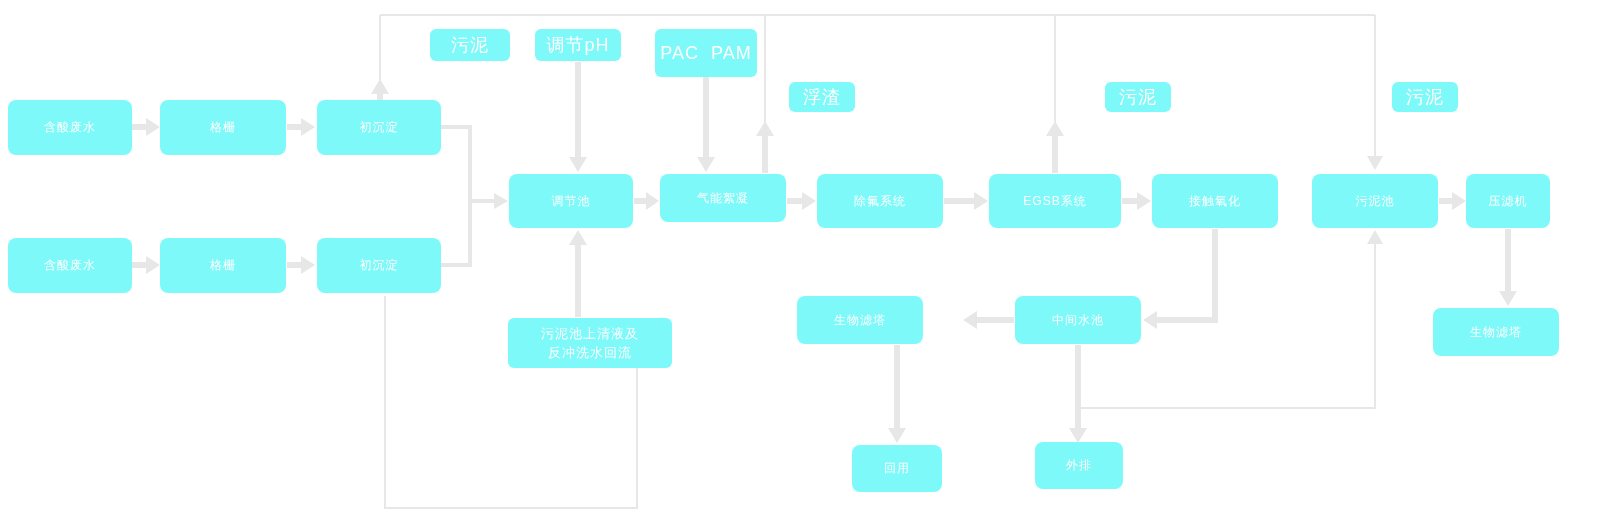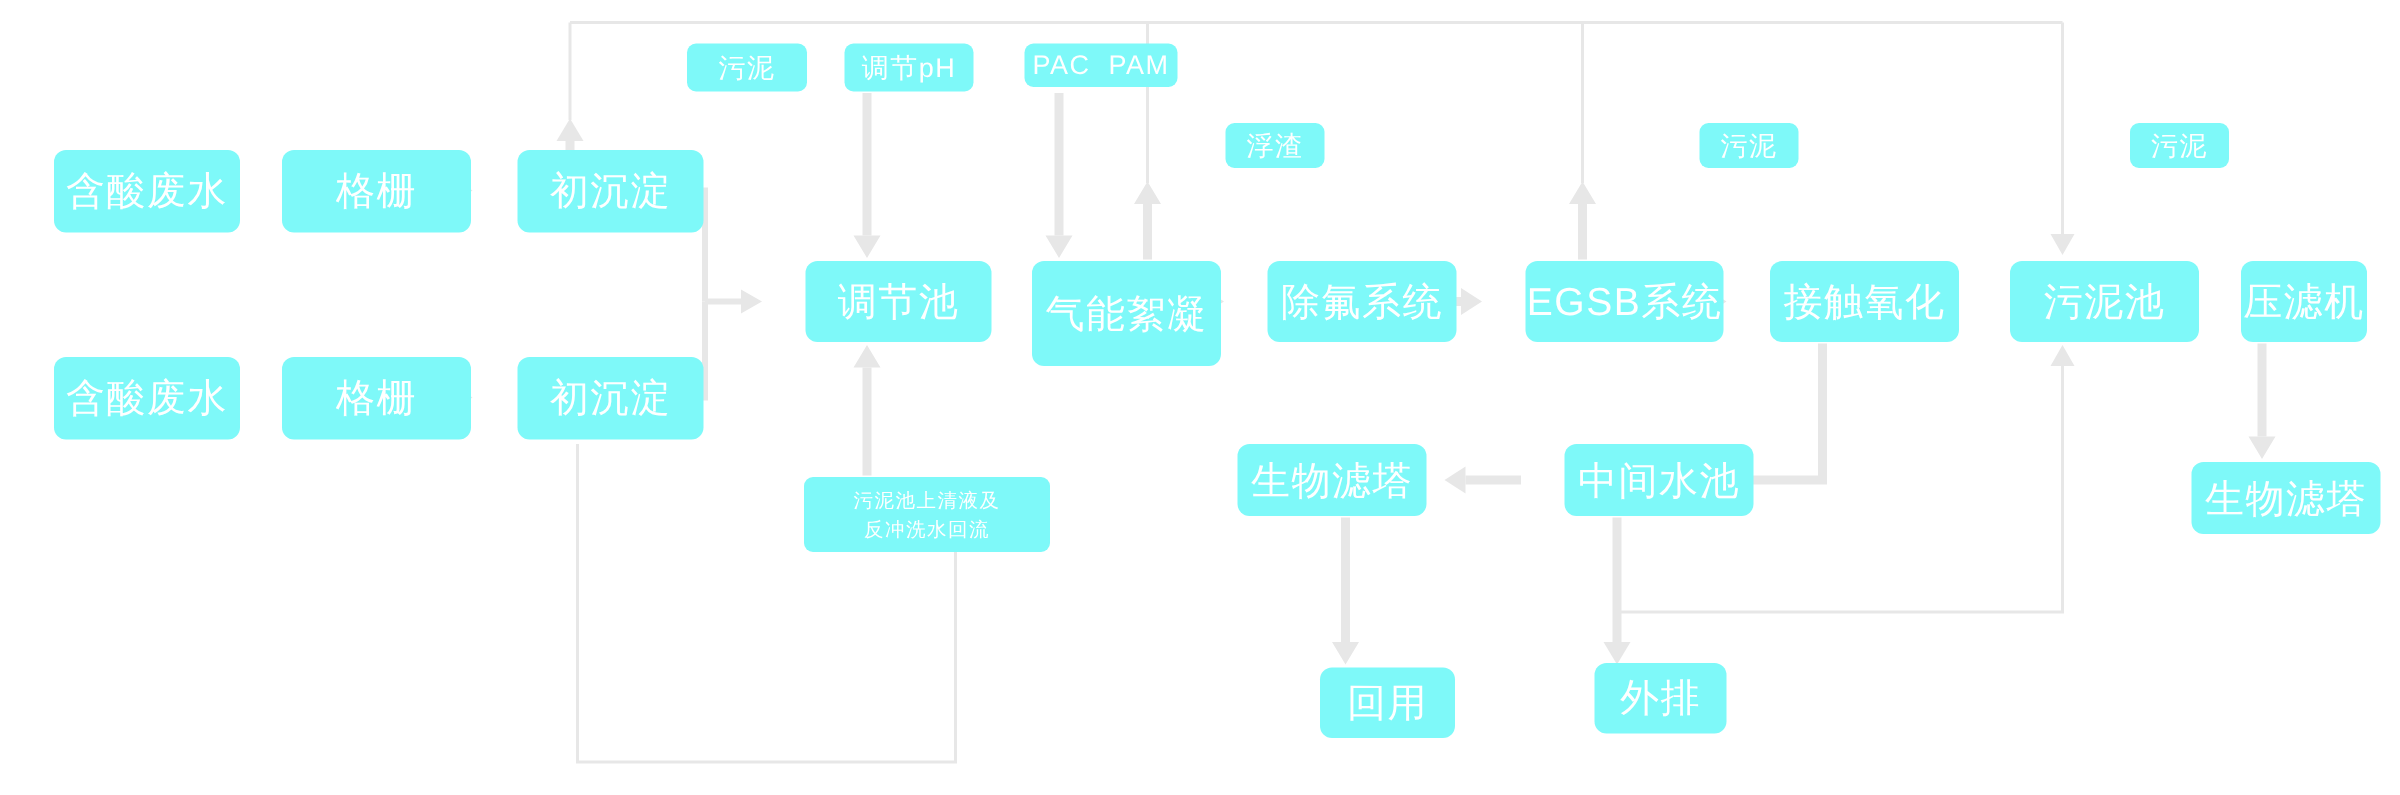--- a/index.html
+++ b/index.html
@@ -8,23 +8,23 @@
     font-family:"Liberation Sans","DejaVu Sans",sans-serif;
   }
   svg.wires{position:absolute;left:0;top:0;width:1600px;height:530px;}
   .ln{stroke:var(--line,#e7e7e7);stroke-width:2;fill:none;}
   .br{stroke:var(--line,#e7e7e7);stroke-width:4;fill:none;}
   .tk{stroke:var(--line,#e7e7e7);stroke-width:6;fill:none;}
   .hd{fill:var(--line,#e7e7e7);stroke:none;}
   .node,.tag,.note{
     position:absolute;display:flex;align-items:center;justify-content:center;
     background:var(--box,#7ef9f9);color:var(--text,#ffffff);
-    border-radius:8px;box-sizing:border-box;text-align:left;margin-left:28px;
+    border-radius:8px;box-sizing:border-box;text-align:left;
   }
-  .node{font-size:26px;letter-spacing:1px;}
+  .node{font-size:12px;letter-spacing:1px;}
   .tag{font-size:18px;letter-spacing:1px;border-radius:6px;white-space:pre;}
   .note{font-size:13px;line-height:1.5;flex-direction:column;border-radius:6px;letter-spacing:1px;}
 </style>
 </head>
 <body>
 
 <div class="canvas">
 
   <svg class="wires" viewBox="0 0 1600 530">
 
@@ -140,37 +140,37 @@
 
   <div class="node" style="left:8px;top:100px;width:124px;height:55px">含酸废水</div>
   <div class="node" style="left:160px;top:100px;width:126px;height:55px">格栅</div>
   <div class="node" style="left:317px;top:100px;width:124px;height:55px">初沉淀</div>
 
   <div class="node" style="left:8px;top:238px;width:124px;height:55px">含酸废水</div>
   <div class="node" style="left:160px;top:238px;width:126px;height:55px">格栅</div>
   <div class="node" style="left:317px;top:238px;width:124px;height:55px">初沉淀</div>
 
   <div class="node" style="left:509px;top:174px;width:124px;height:54px">调节池</div>
-  <div class="node" style="left:660px;top:174px;width:126px;height:70px">气能絮凝</div>
+  <div class="node" style="left:660px;top:174px;width:126px;height:48px">气能絮凝</div>
   <div class="node" style="left:989px;top:174px;width:132px;height:54px">EGSB系统</div>
   <div class="node" style="left:817px;top:174px;width:126px;height:54px">除氟系统</div>
   <div class="node" style="left:1312px;top:174px;width:126px;height:54px">污泥池</div>
   <div class="node" style="left:1152px;top:174px;width:126px;height:54px">接触氧化</div>
   <div class="node" style="left:1466px;top:174px;width:84px;height:54px">压滤机</div>
 
   <div class="node" style="left:797px;top:296px;width:126px;height:48px">生物滤塔</div>
   <div class="node" style="left:1015px;top:296px;width:126px;height:48px">中间水池</div>
   <div class="node" style="left:1433px;top:308px;width:126px;height:48px">生物滤塔</div>
 
   <div class="node" style="left:852px;top:445px;width:90px;height:47px">回用</div>
   <div class="node" style="left:1035px;top:442px;width:88px;height:47px">外排</div>
 
   <div class="tag" style="left:430px;top:29px;width:80px;height:32px">污泥</div>
   <div class="tag" style="left:535px;top:29px;width:86px;height:32px">调节pH</div>
-  <div class="tag" style="left:655px;top:29px;width:102px;height:29px">PAC  PAM</div>
+  <div class="tag" style="left:655px;top:29px;width:102px;height:48px">PAC  PAM</div>
   <div class="tag" style="left:789px;top:82px;width:66px;height:30px">浮渣</div>
   <div class="tag" style="left:1105px;top:82px;width:66px;height:30px">污泥</div>
   <div class="tag" style="left:1392px;top:82px;width:66px;height:30px">污泥</div>
 
   <div class="note" style="left:508px;top:318px;width:164px;height:50px">
     <div>污泥池上清液及</div>
     <div>反冲洗水回流</div>
   </div>
 
 </div>

